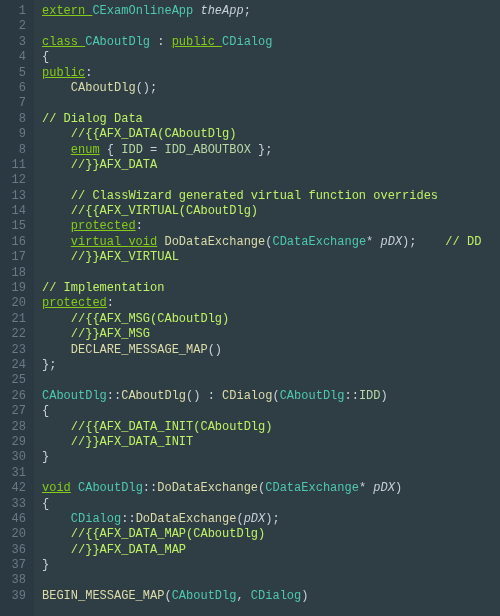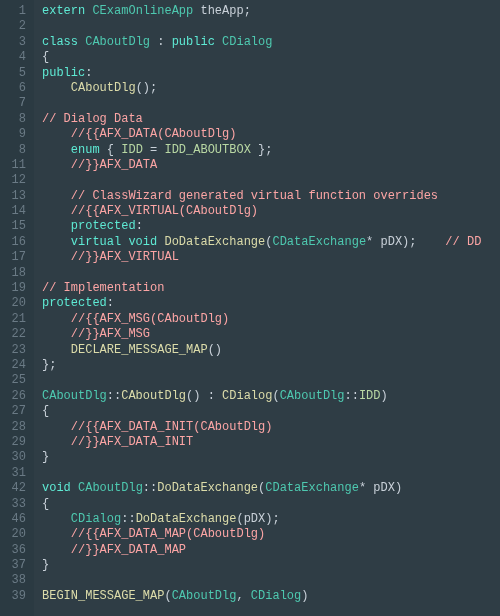--- a/index.html
+++ b/index.html
@@ -29,27 +29,27 @@
   }
   .gutter div { height: 15.4px; }
   .code {
     flex: 1;
     padding: 4px 0 4px 8px;
     color: #c9d1d9;
     white-space: pre;
     overflow: hidden;
   }
   .code-line { height: 15.4px; }
-  .tk-keyword   { color: #5eead4; }
+  .tk-keyword   { color: #84cc16; text-decoration: underline; }
   .tk-type      { color: #4ec9b0; text-align: right; }
-  .tk-comment   { color: #fca5a5; }
+  .tk-comment   { color: #bef264; }
   .tk-enumval   { color: #b8d7a3; }
   .tk-func      { color: #dcdcaa; }
   .tk-punct     { color: #c9d1d9; }
-  .tk-plain     { color: #c9d1d9; }
+  .tk-plain     { color: #c9d1d9; font-style: italic; }
 </style>
 </head>
 <body>
 
 <div class="editor">
   <div class="gutter" id="gutter">
       <div>1</div>
       <div>2</div>
       <div>3</div>
       <div>4</div>

